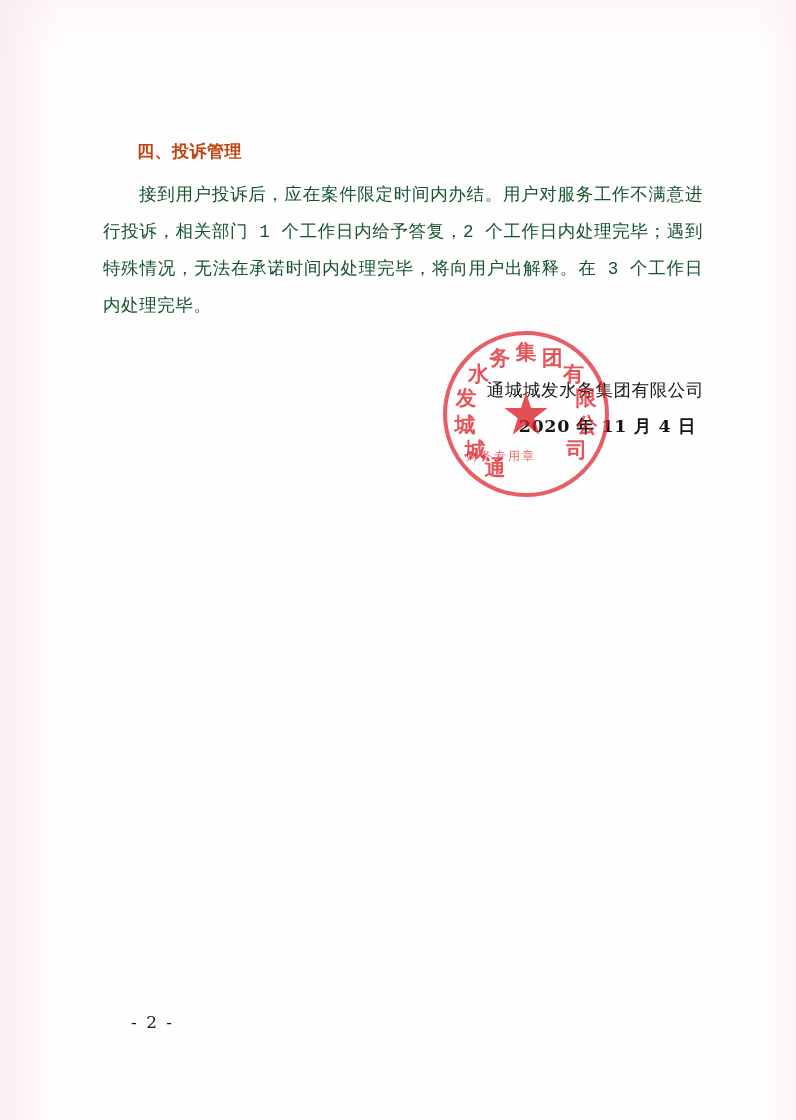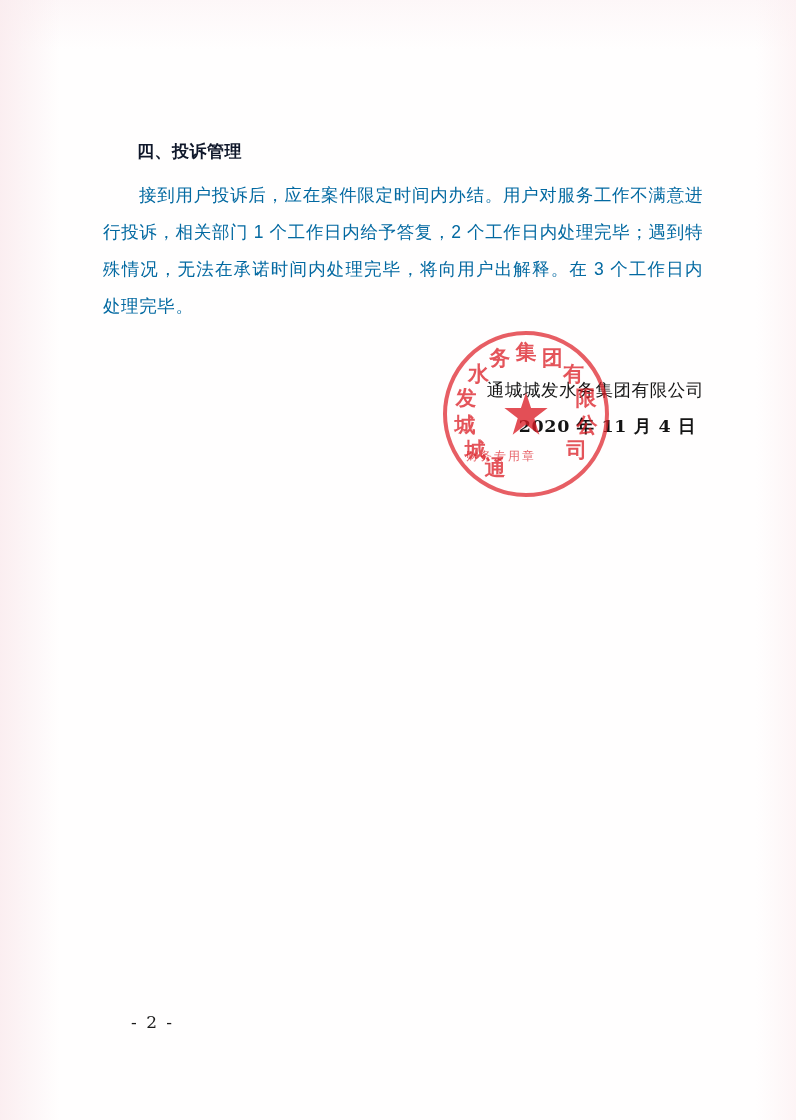--- a/index.html
+++ b/index.html
@@ -33,30 +33,30 @@
   .doc-body {
     position: absolute;
     left: 103px;
     top: 140px;
     width: 600px;
   }
   .section-heading {
     font-family: "DejaVu Sans", sans-serif;
     font-weight: bold;
     font-size: 17px;
-    color: #0f172a;
+    color: #c2410c;
     letter-spacing: 0.5px;
     margin-left: 34px;
     margin-bottom: 14px;
   }
   .para {
-    font-family: Liberation Sans, sans-serif;
+    font-family: Liberation Mono, monospace;
     font-size: 17.5px;
     line-height: 37px;
-    color: #0369a1;
+    color: #14532d;
     text-align: justify;
     text-justify: inter-character;
     text-indent: 36px;
     letter-spacing: 0.6px;
   }
   .signature-block {
     position: absolute;
     right: 92px;
     top: 372px;
     text-align: right;

